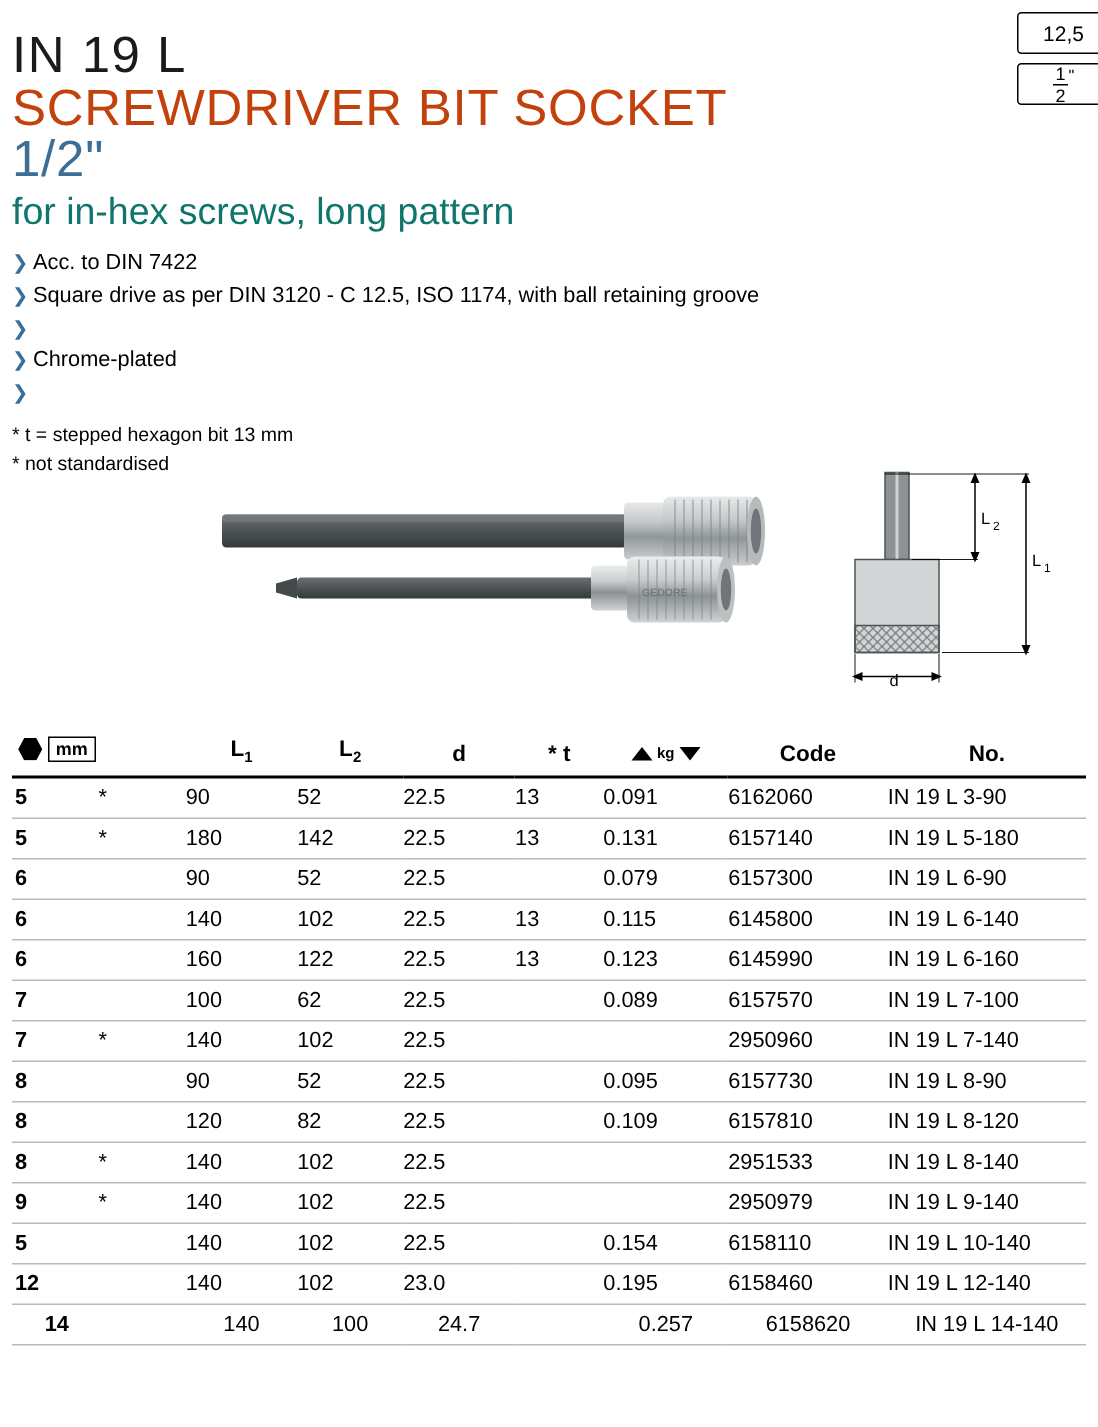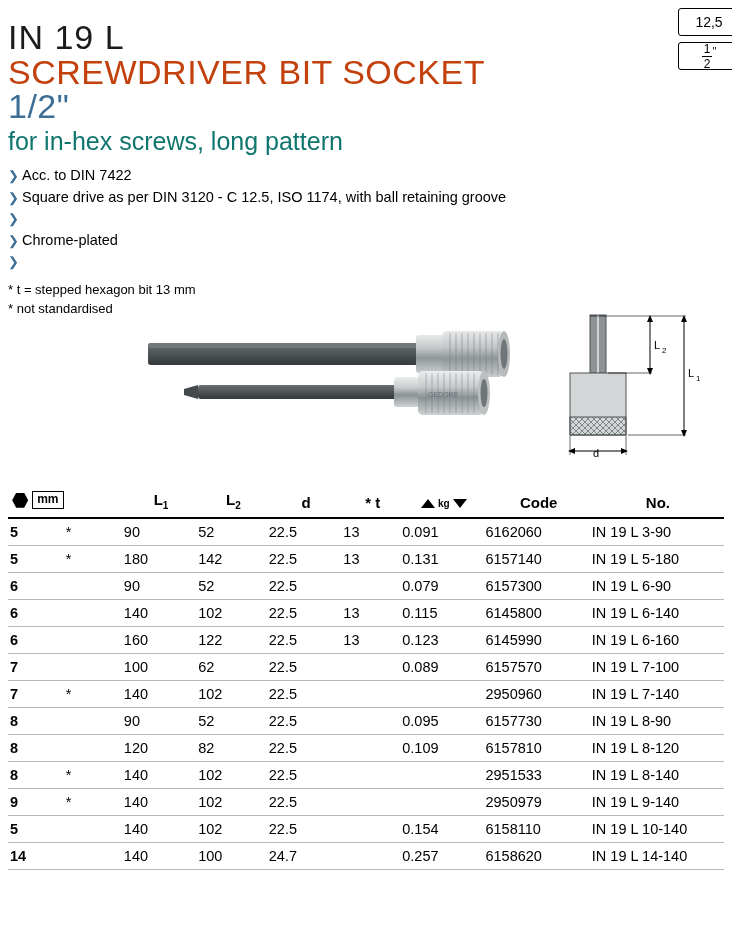--- a/index.html
+++ b/index.html
@@ -147,21 +147,21 @@
   }
   table.spec thead tr {
     border-bottom: 2px solid #000;
   }
   table.spec td {
     padding: 5px 0 5px 0;
     border-bottom: 1px solid #b9b9b9;
     vertical-align: middle;
     height: 26px;
   }
-  table.spec tbody tr:last-child td { border-bottom: 1px solid #b9b9b9; }
+  table.spec tbody tr:last-child td { border-bottom: 1px solid #b9b9b9; text-align: center; }
   .c-size { width: 58px; font-weight: bold; padding-left: 2px !important; }
   .c-star { width: 62px; text-align: left; }
   .c-l1   { width: 78px; margin-left: 38px; }
   .c-l2   { width: 74px; }
   .c-d    { width: 78px; }
   .c-t    { width: 62px; }
   .c-kg   { width: 86px; }
   .c-code { width: 110px; }
   .c-no   { width: 140px; }
   .hdr-sub { font-size: 10px; vertical-align: sub; }
@@ -507,20 +507,31 @@
         <td class="c-star"></td>
         <td class="c-l1">140</td>
         <td class="c-l2">102</td>
         <td class="c-d">22.5</td>
         <td class="c-t"></td>
         <td class="c-kg">0.154</td>
         <td class="c-code">6158110</td>
         <td class="c-no">IN 19 L 10-140</td>
       </tr>
       <tr>
+        <td class="c-size">12</td>
+        <td class="c-star"></td>
+        <td class="c-l1">140</td>
+        <td class="c-l2">102</td>
+        <td class="c-d">23.0</td>
+        <td class="c-t"></td>
+        <td class="c-kg">0.195</td>
+        <td class="c-code">6158460</td>
+        <td class="c-no">IN 19 L 12-140</td>
+      </tr>
+      <tr>
         <td class="c-size">14</td>
         <td class="c-star"></td>
         <td class="c-l1">140</td>
         <td class="c-l2">100</td>
         <td class="c-d">24.7</td>
         <td class="c-t"></td>
         <td class="c-kg">0.257</td>
         <td class="c-code">6158620</td>
         <td class="c-no">IN 19 L 14-140</td>
       </tr>

